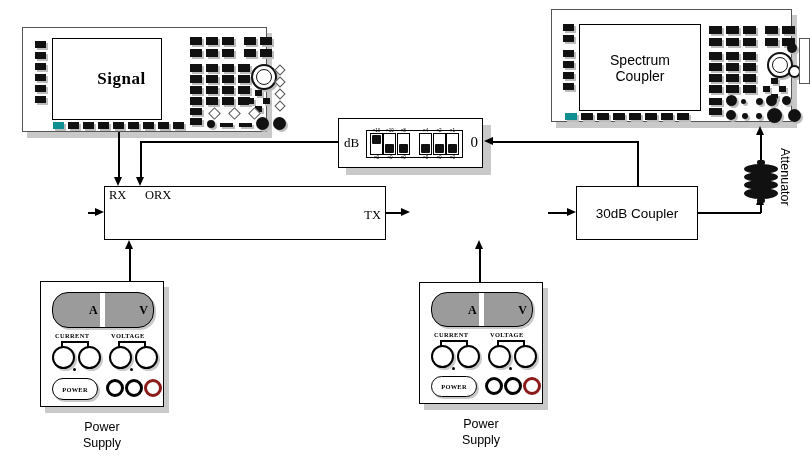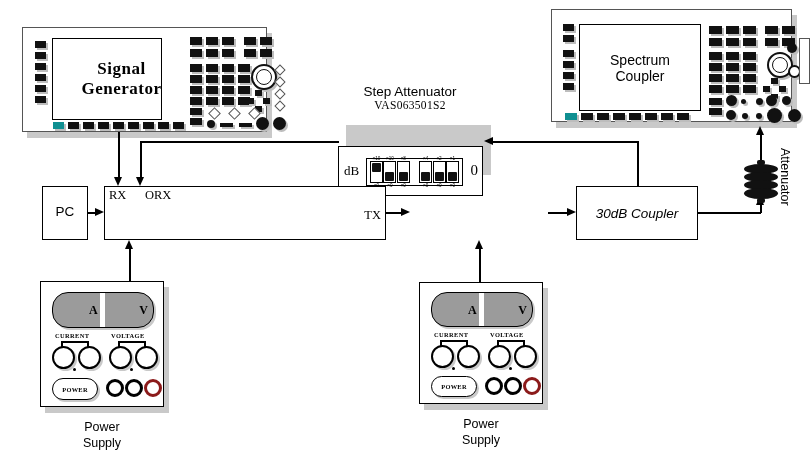--- a/index.html
+++ b/index.html
@@ -91,21 +91,20 @@
      <div class="btn" style="left:12px;top:13px;width:11px;height:7px;"></div>
      <div class="btn" style="left:12px;top:24px;width:11px;height:7px;"></div>
      <div class="btn" style="left:12px;top:35px;width:11px;height:7px;"></div>
      <div class="btn" style="left:12px;top:46px;width:11px;height:7px;"></div>
      <div class="btn" style="left:12px;top:57px;width:11px;height:7px;"></div>
      <div class="btn" style="left:12px;top:68px;width:11px;height:7px;"></div>
 
      <div class="screen" style="left:29px;top:10px;width:108px;height:80px;">
        <div class="sg-title">
           <div>Signal</div>
-          <div>Generator</div>
        </div>
      </div>
 
      <div class="btn teal" style="left:30px;top:94px;width:11px;height:7px;"></div>
      <div class="btn" style="left:45px;top:94px;width:11px;height:7px;"></div>
      <div class="btn" style="left:60px;top:94px;width:11px;height:7px;"></div>
      <div class="btn" style="left:75px;top:94px;width:11px;height:7px;"></div>
      <div class="btn" style="left:90px;top:94px;width:11px;height:7px;"></div>
      <div class="btn" style="left:105px;top:94px;width:11px;height:7px;"></div>
      <div class="btn" style="left:120px;top:94px;width:11px;height:7px;"></div>
@@ -235,26 +234,22 @@
      <div class="knob" style="left:204px;top:88px;width:7px;height:7px;"></div>
      <div class="knob" style="left:214px;top:85px;width:11px;height:11px;"></div>
      <div class="knob" style="left:230px;top:86px;width:9px;height:9px;"></div>
      <div class="knob" style="left:174px;top:100px;width:10px;height:10px;"></div>
      <div class="knob" style="left:190px;top:103px;width:6px;height:6px;"></div>
      <div class="knob" style="left:204px;top:103px;width:6px;height:6px;"></div>
      <div class="knob" style="left:215px;top:98px;width:15px;height:15px;"></div>
      <div class="knob" style="left:236px;top:99px;width:13px;height:13px;"></div>
   </div>
 
-  <div class="att-title" style="left:330px;top:84px;width:160px;">
-     <div class="t1">Step Attenuator</div>
-     <div class="t2">VAS063501S2</div>
-  </div>
   <div class="shadow" style="left:346px;top:125px;width:145px;height:50px;"></div>
-  <div class="att-body" style="left:338px;top:118px;width:145px;height:50px;margin-top:28px;">
+  <div class="att-body" style="left:338px;top:118px;width:145px;height:50px;">
      <div class="att-port" style="left:5px;top:16px;">dB</div>
      <div class="sw-bank" style="left:27px;top:11px;width:97px;height:28px;padding:0 3px;justify-content:space-between;">
         <div class="sw up">
            <div class="swtop">×10</div>
            <div class="knobsw"></div>
            <div class="swbot">×0</div>
         </div>
         <div class="sw down">
            <div class="swtop">×10</div>
            <div class="knobsw"></div>
@@ -277,32 +272,29 @@
         </div>
         <div class="sw down">
            <div class="swtop">×1</div>
            <div class="knobsw"></div>
            <div class="swbot">×0</div>
         </div>
      </div>
      <div class="att-port" style="right:4px;top:15px;font-size:15px;">0</div>
   </div>
 
-  <div class="box" style="left:42px;top:186px;width:46px;height:54px;">
-     <div class="blk-txt" style="top:17px;font-family:'Liberation Sans',sans-serif;">PC</div>
-  </div>
 
   <div class="box" style="left:104px;top:186px;width:282px;height:54px;">
      <div class="port" style="left:4px;top:1px;">RX</div>
      <div class="port" style="left:40px;top:1px;">ORX</div>
      <div class="port" style="right:4px;top:21px;">TX</div>
   </div>
 
 
-  <div class="box" style="left:576px;top:186px;width:122px;height:54px;font-style:italic;">
+  <div class="box" style="left:576px;top:186px;width:122px;height:54px;">
      <div class="blk-txt" style="top:19px;">30dB Coupler</div>
   </div>
 
   <div class="cyl" style="left:744px;top:160px;width:34px;height:44px;">
      <div class="nub" style="left:13px;top:0px;width:8px;height:5px;"></div>
      <div class="disc" style="top:4px;width:34px;height:10px;"></div>
      <div class="disc" style="top:12px;width:34px;height:10px;"></div>
      <div class="disc" style="top:20px;width:34px;height:10px;"></div>
      <div class="disc" style="top:28px;width:34px;height:11px;"></div>
      <div class="nub" style="left:13px;top:38px;width:8px;height:5px;"></div>

